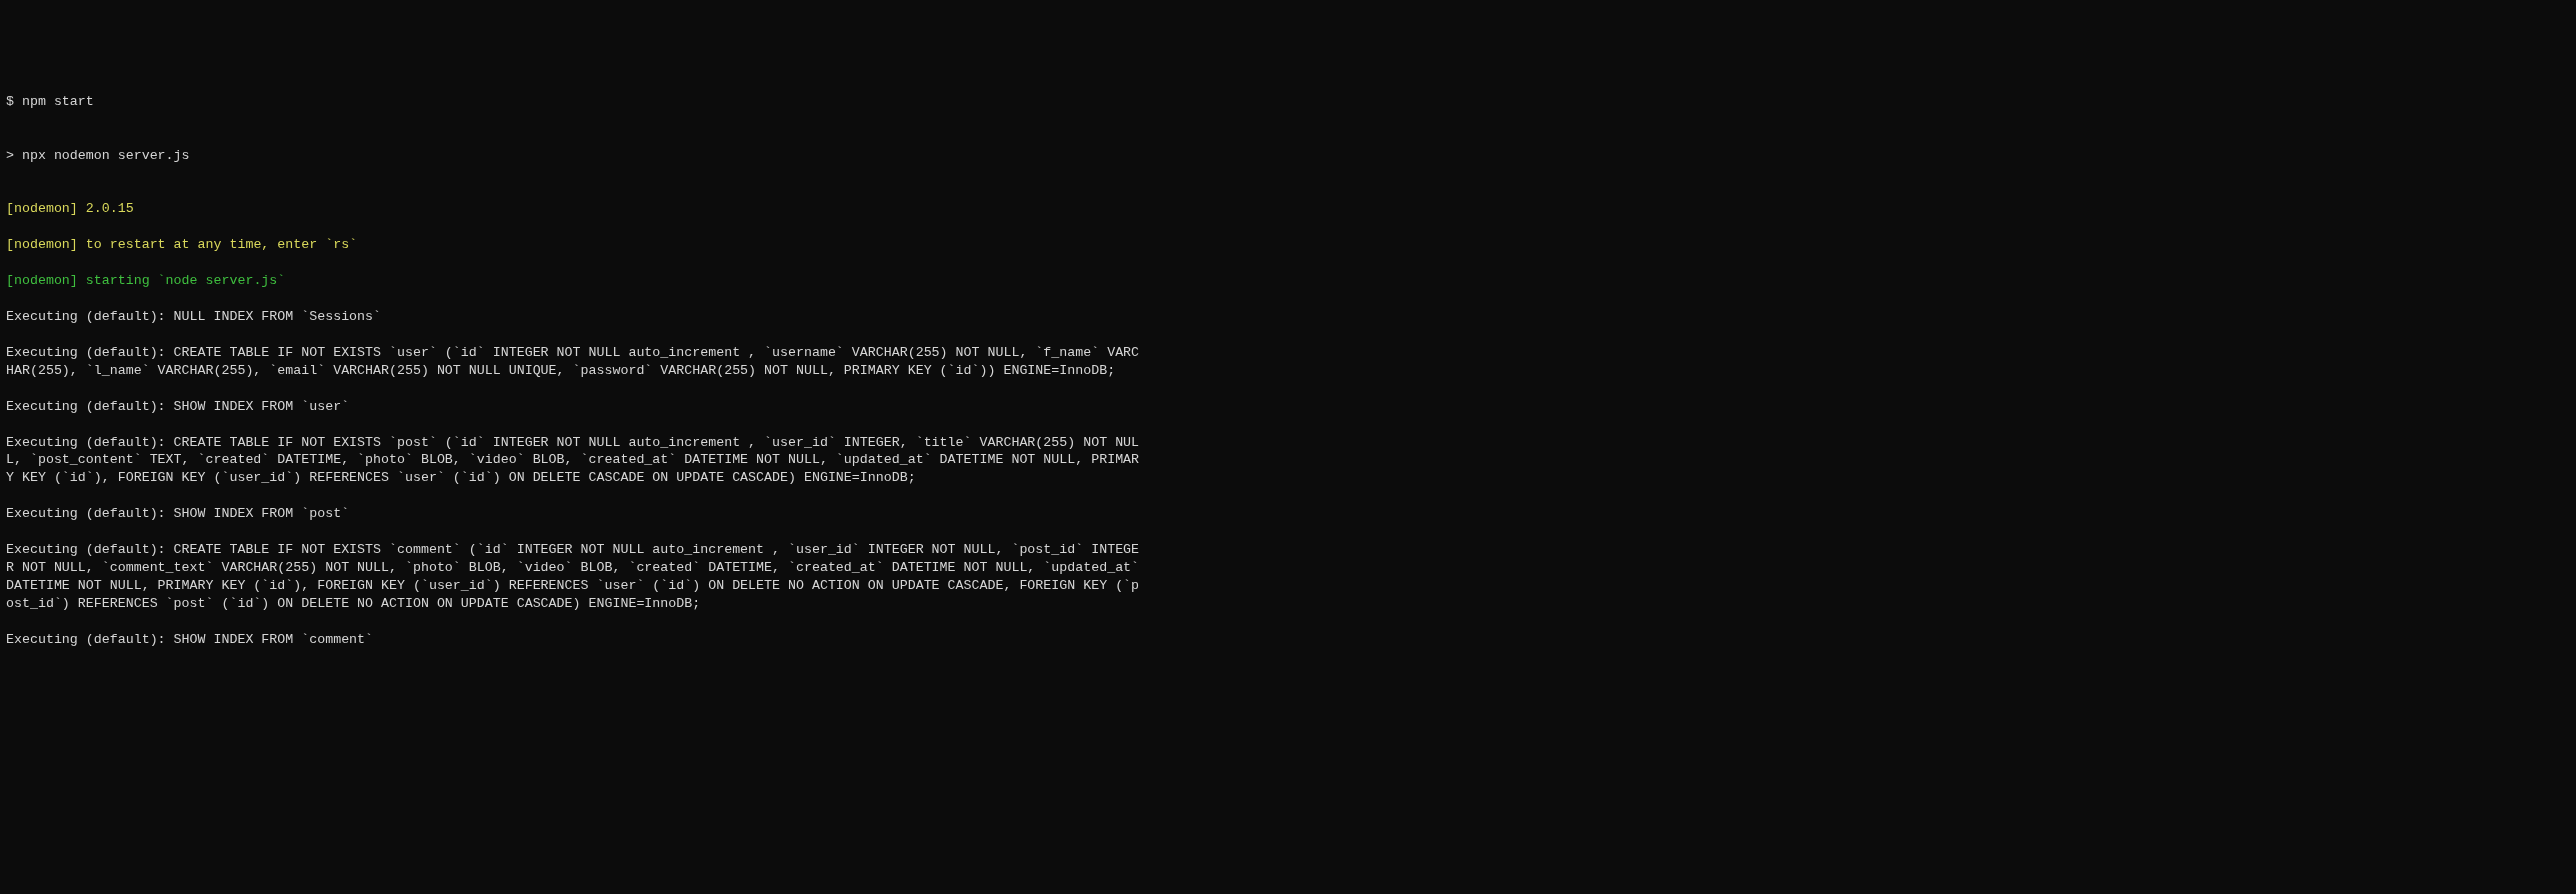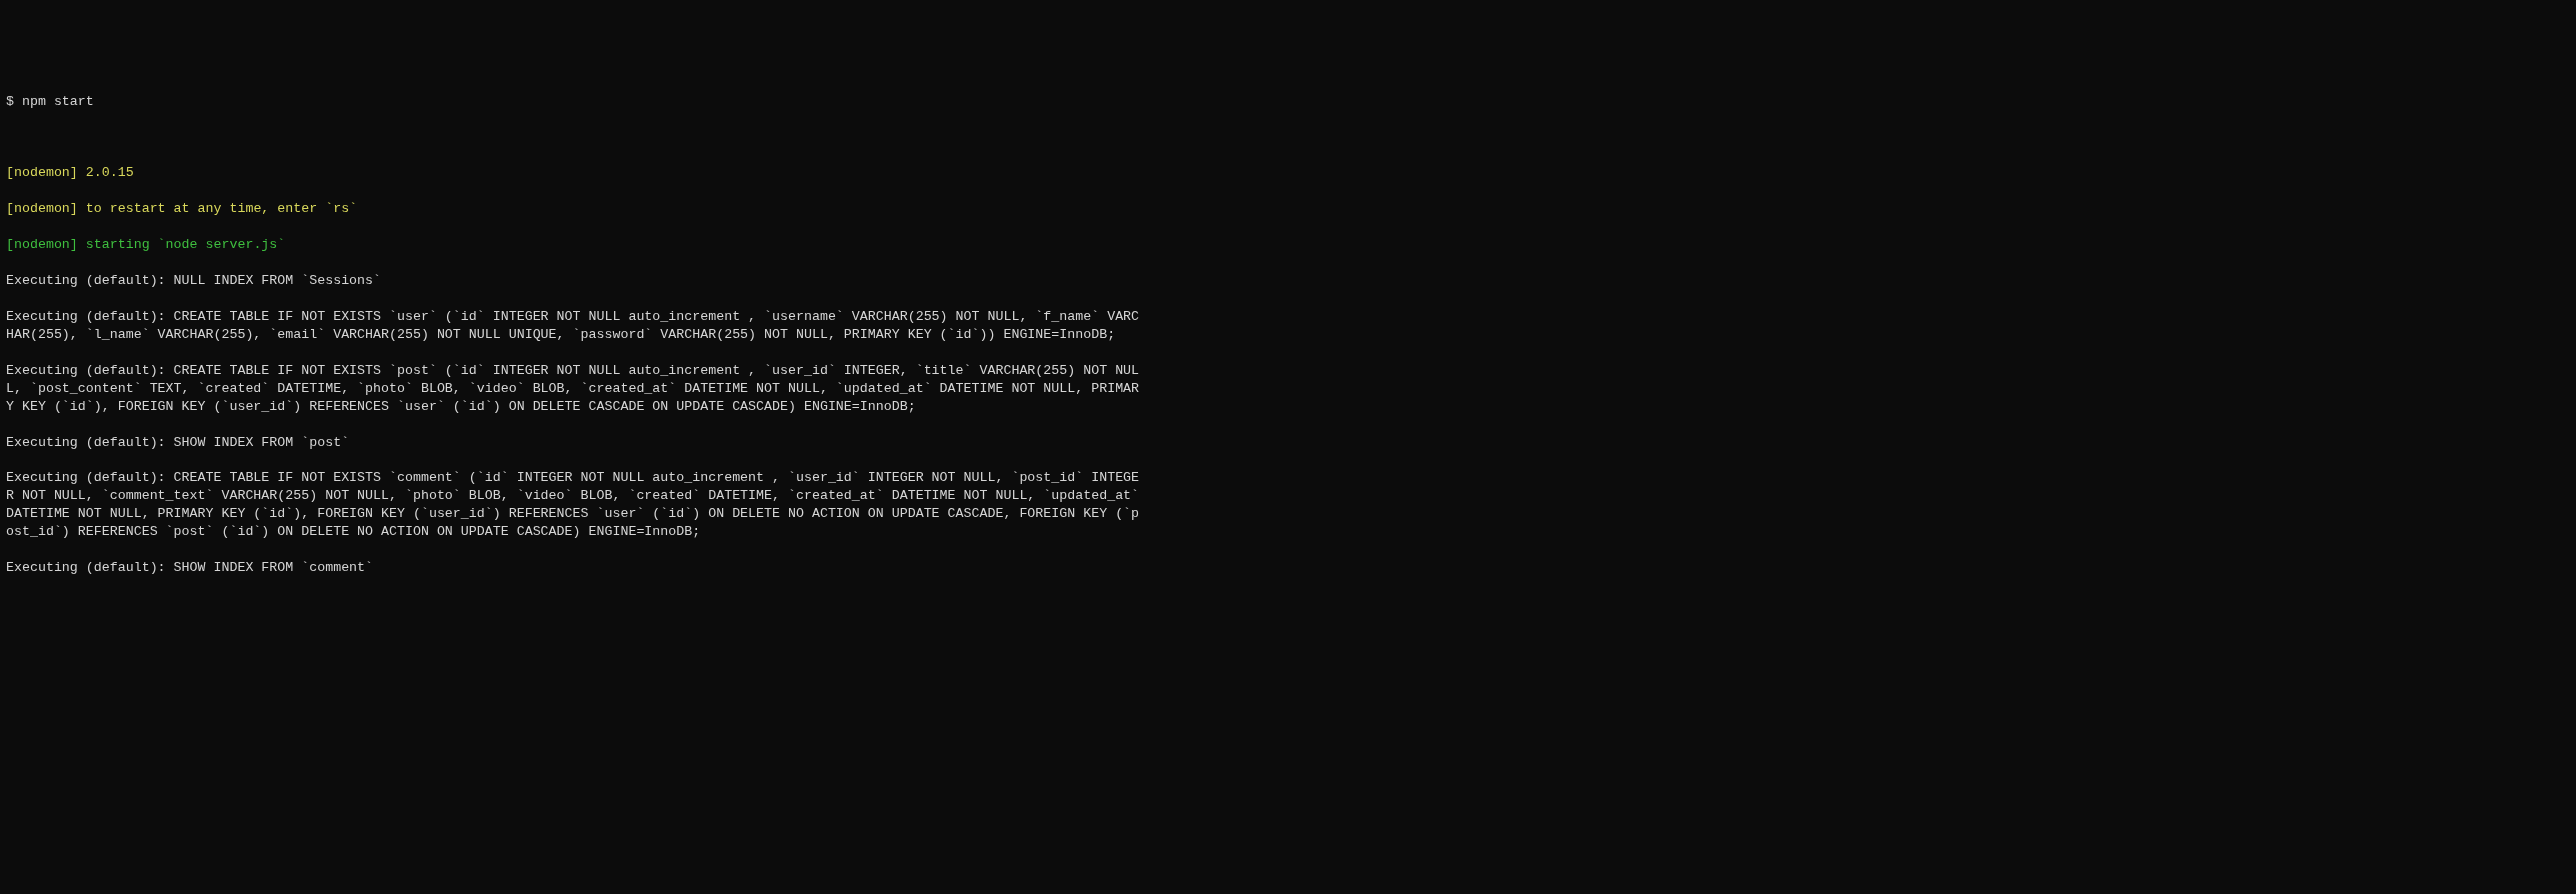--- a/index.html
+++ b/index.html
@@ -34,26 +34,28 @@
   }
 </style>
 </head>
 <body>
 
 
 
 <div class="wrap">
 <span class="line white">$ npm start</span>
 <span class="spacer"></span>
+<span class="line white">&gt; npx nodemon server.js</span>
 <span class="spacer"></span>
 <span class="line"><span class="yellow">[nodemon]</span><span class="yellow"> 2.0.15</span></span>
 <span class="line"><span class="yellow">[nodemon]</span><span class="yellow"> to restart at any time, enter `rs`</span></span>
 <span class="line"><span class="green">[nodemon]</span><span class="green"> starting `node server.js`</span></span>
 <span class="line white">Executing (default): NULL INDEX FROM `Sessions`</span>
 <span class="line white">Executing (default): CREATE TABLE IF NOT EXISTS `user` (`id` INTEGER NOT NULL auto_increment , `username` VARCHAR(255) NOT NULL, `f_name` VARCHAR(255), `l_name` VARCHAR(255), `email` VARCHAR(255) NOT NULL UNIQUE, `password` VARCHAR(255) NOT NULL, PRIMARY KEY (`id`)) ENGINE=InnoDB;</span>
+<span class="line white">Executing (default): SHOW INDEX FROM `user`</span>
 <span class="line white">Executing (default): CREATE TABLE IF NOT EXISTS `post` (`id` INTEGER NOT NULL auto_increment , `user_id` INTEGER, `title` VARCHAR(255) NOT NULL, `post_content` TEXT, `created` DATETIME, `photo` BLOB, `video` BLOB, `created_at` DATETIME NOT NULL, `updated_at` DATETIME NOT NULL, PRIMARY KEY (`id`), FOREIGN KEY (`user_id`) REFERENCES `user` (`id`) ON DELETE CASCADE ON UPDATE CASCADE) ENGINE=InnoDB;</span>
 <span class="line white">Executing (default): SHOW INDEX FROM `post`</span>
 <span class="line white">Executing (default): CREATE TABLE IF NOT EXISTS `comment` (`id` INTEGER NOT NULL auto_increment , `user_id` INTEGER NOT NULL, `post_id` INTEGER NOT NULL, `comment_text` VARCHAR(255) NOT NULL, `photo` BLOB, `video` BLOB, `created` DATETIME, `created_at` DATETIME NOT NULL, `updated_at` DATETIME NOT NULL, PRIMARY KEY (`id`), FOREIGN KEY (`user_id`) REFERENCES `user` (`id`) ON DELETE NO ACTION ON UPDATE CASCADE, FOREIGN KEY (`post_id`) REFERENCES `post` (`id`) ON DELETE NO ACTION ON UPDATE CASCADE) ENGINE=InnoDB;</span>
 <span class="line white">Executing (default): SHOW INDEX FROM `comment`</span>
 </div>
 
 
 
 
 

